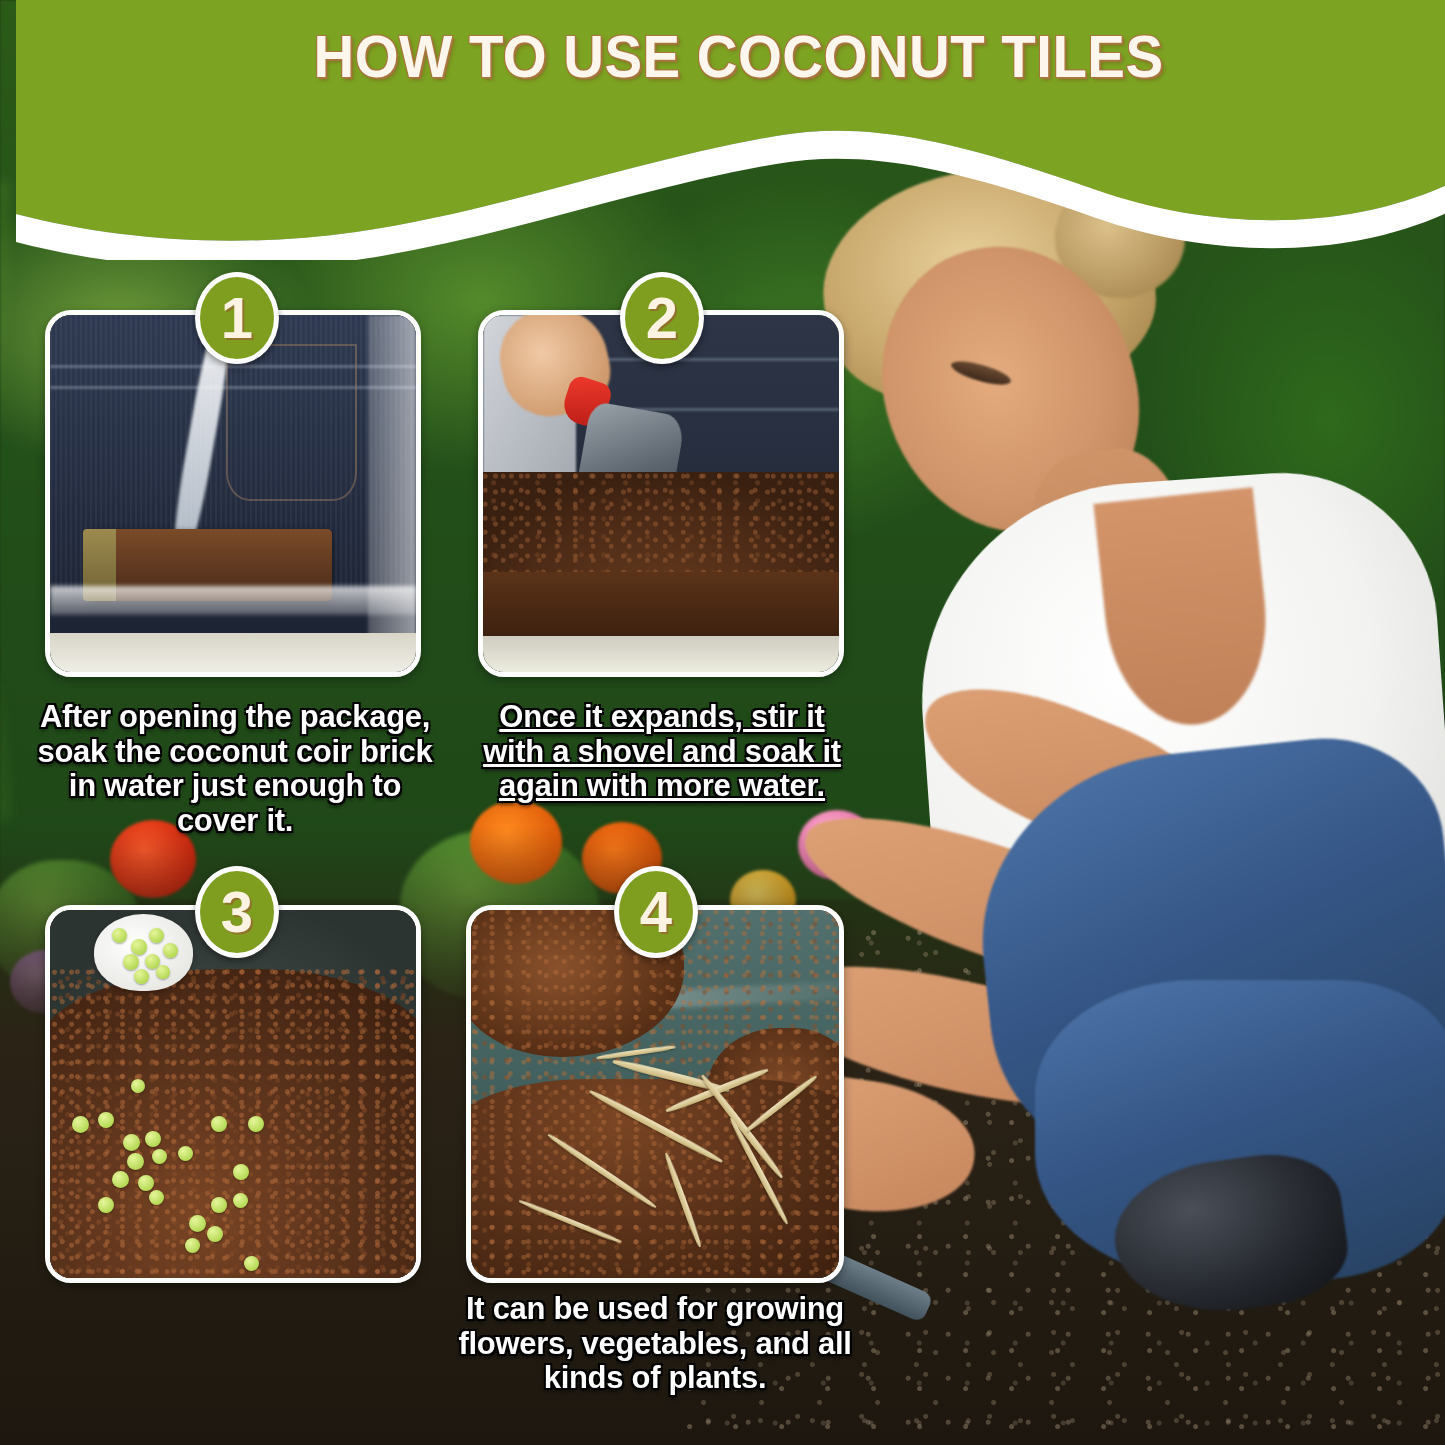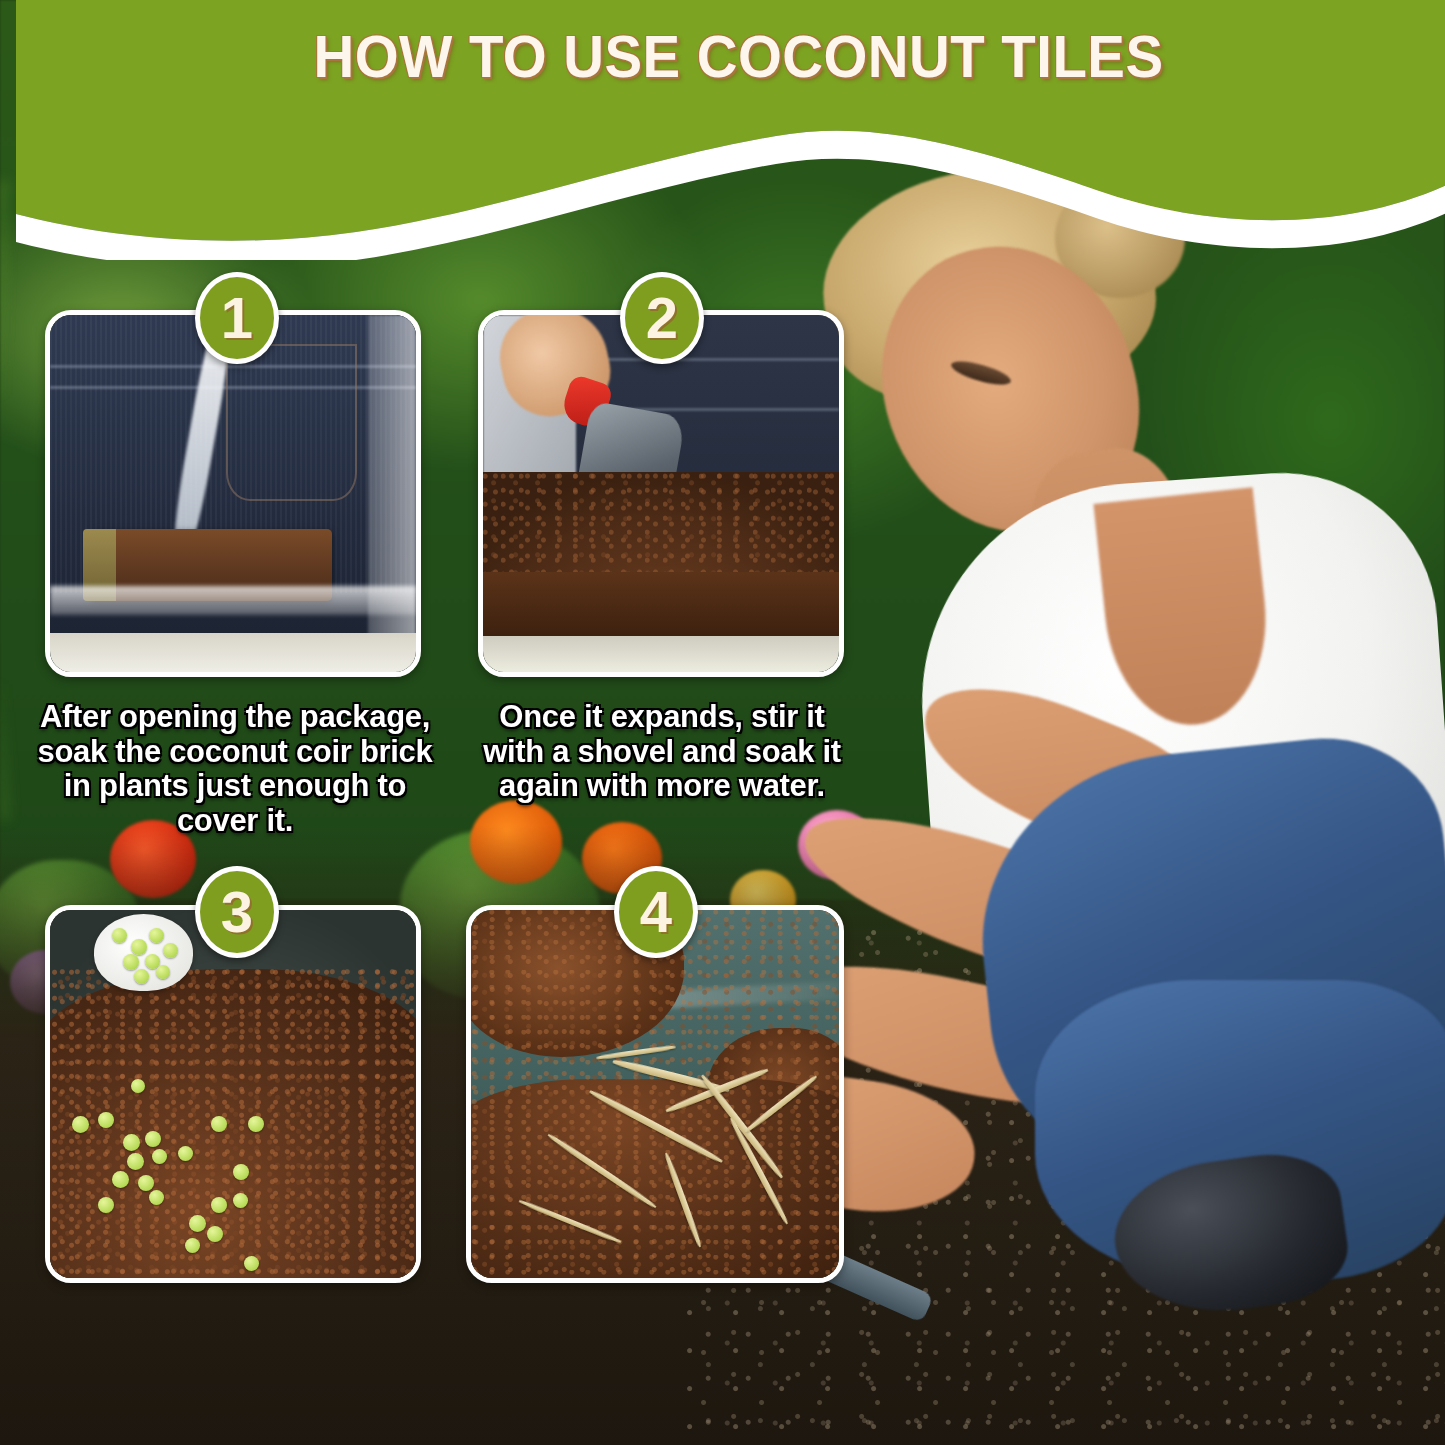--- a/index.html
+++ b/index.html
@@ -456,41 +456,41 @@
       <div class="p1-water"></div>
       <div class="p1-brick"></div>
       <div class="p1-brick-end"></div>
       <div class="p1-foam"></div>
       <div class="p1-base"></div>
     </div>
   </div>
   <div class="badge" style="left:195px; top:272px;">
     <span>1</span>
   </div>
-  <div class="caption" style="left:30px; top:700px; width:410px;">After opening the package, soak the coconut coir brick in plants just enough to cover it.</div>
+  <div class="caption" style="left:30px; top:700px; width:410px;">After opening the package, soak the coconut coir brick in water just enough to cover it.</div>
 
   <div class="panel" style="left:478px; top:310px; width:366px; height:367px;">
     <div class="pimg">
       <div class="p2-bg"></div>
       <div class="p2-seam" style="left:26%; right:0; top:12%;"></div>
       <div class="p2-seam" style="left:26%; right:0; top:26%;"></div>
       <div class="p2-tubwall"></div>
       <div class="p2-hand"></div>
       <div class="p2-handle"></div>
       <div class="p2-trowel"></div>
       <div class="p2-coir"></div>
       <div class="p2-coir-tex"></div>
       <div class="p2-band"></div>
       <div class="p2-base"></div>
     </div>
   </div>
   <div class="badge" style="left:620px; top:272px;">
     <span>2</span>
   </div>
-  <div class="caption" style="left:466px; top:700px; width:392px;">Once it expands, stir it with a shovel and soak it again with more water.</div>
+  <div class="caption" style="left:466px; top:700px; width:392px;text-decoration:underline;">Once it expands, stir it with a shovel and soak it again with more water.</div>
 
   <div class="panel" style="left:45px; top:905px; width:376px; height:378px;">
     <div class="pimg">
       <div class="p3-bg"></div>
       <div class="p3-pot"></div>
       <div class="p3-coir"></div>
       <div class="p3-coir-tex"></div>
       <div class="p3-scoop"></div>
       <div class="pellet" style="left:17%; top:5%;  width:15px; height:15px;"></div>
       <div class="pellet" style="left:22%; top:8%;  width:16px; height:16px;"></div>
@@ -543,14 +543,15 @@
       <div class="root" style="left:62%; top:70%; width:120px; height:6px; transform:rotate(62deg);"></div>
       <div class="root" style="left:44%; top:78%; width:100px; height:6px; transform:rotate(70deg);"></div>
       <div class="root" style="left:72%; top:52%; width:90px; height:6px; transform:rotate(-38deg);"></div>
       <div class="root" style="left:12%; top:84%; width:110px; height:5px; transform:rotate(22deg);"></div>
       <div class="root" style="left:34%; top:38%; width:80px; height:5px; transform:rotate(-8deg);"></div>
     </div>
   </div>
   <div class="badge" style="left:614px; top:866px;">
     <span>4</span>
   </div>
+  <div class="caption" style="left:452px; top:1292px; width:406px;">It can be used for growing flowers, vegetables, and all kinds of plants.</div>
 
 </div>
 
 </body></html>

